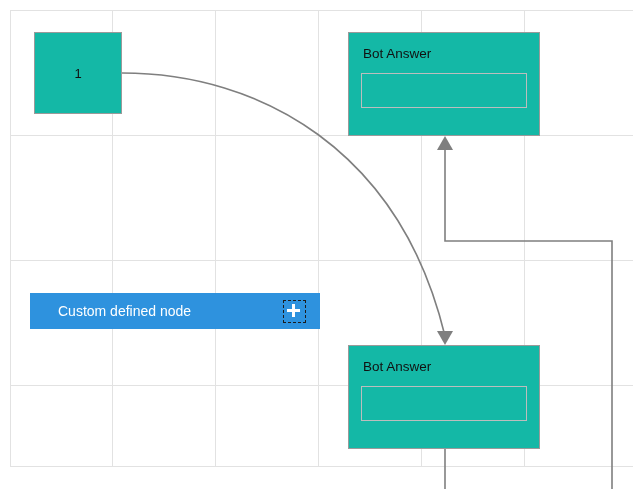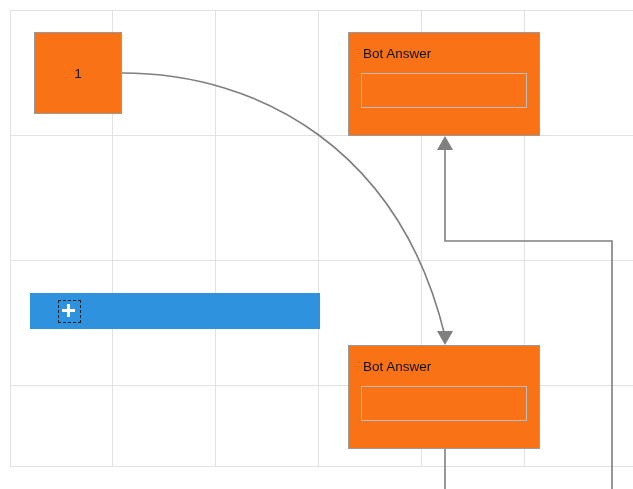--- a/index.html
+++ b/index.html
@@ -47,21 +47,21 @@
   }
   #edge-layer polygon.arrowhead {
     fill: #7f7f7f;
     stroke: none;
   }
 
   
   .node {
     position: absolute;
     box-sizing: border-box;
-    background: #f97316;
+    background: #14b8a6;
     border: 1px solid #9a9a9a;
   }
   .node-start {
     left: 34px;
     top: 32px;
     width: 88px;
     height: 82px;
     display: flex;
     align-items: center;
     justify-content: center;
@@ -181,16 +181,17 @@
     <div class="node-bot-title">Bot Answer</div>
     <div class="node-bot-slot"></div>
   </div>
 
   <div class="node node-bot node-bot-bottom">
     <div class="node-bot-title">Bot Answer</div>
     <div class="node-bot-slot"></div>
   </div>
 
   <div class="palette-item">
+    <span class="palette-item-label">Custom defined node</span>
     <span class="palette-add"></span>
   </div>
 
 </div>
 
 </body></html>

